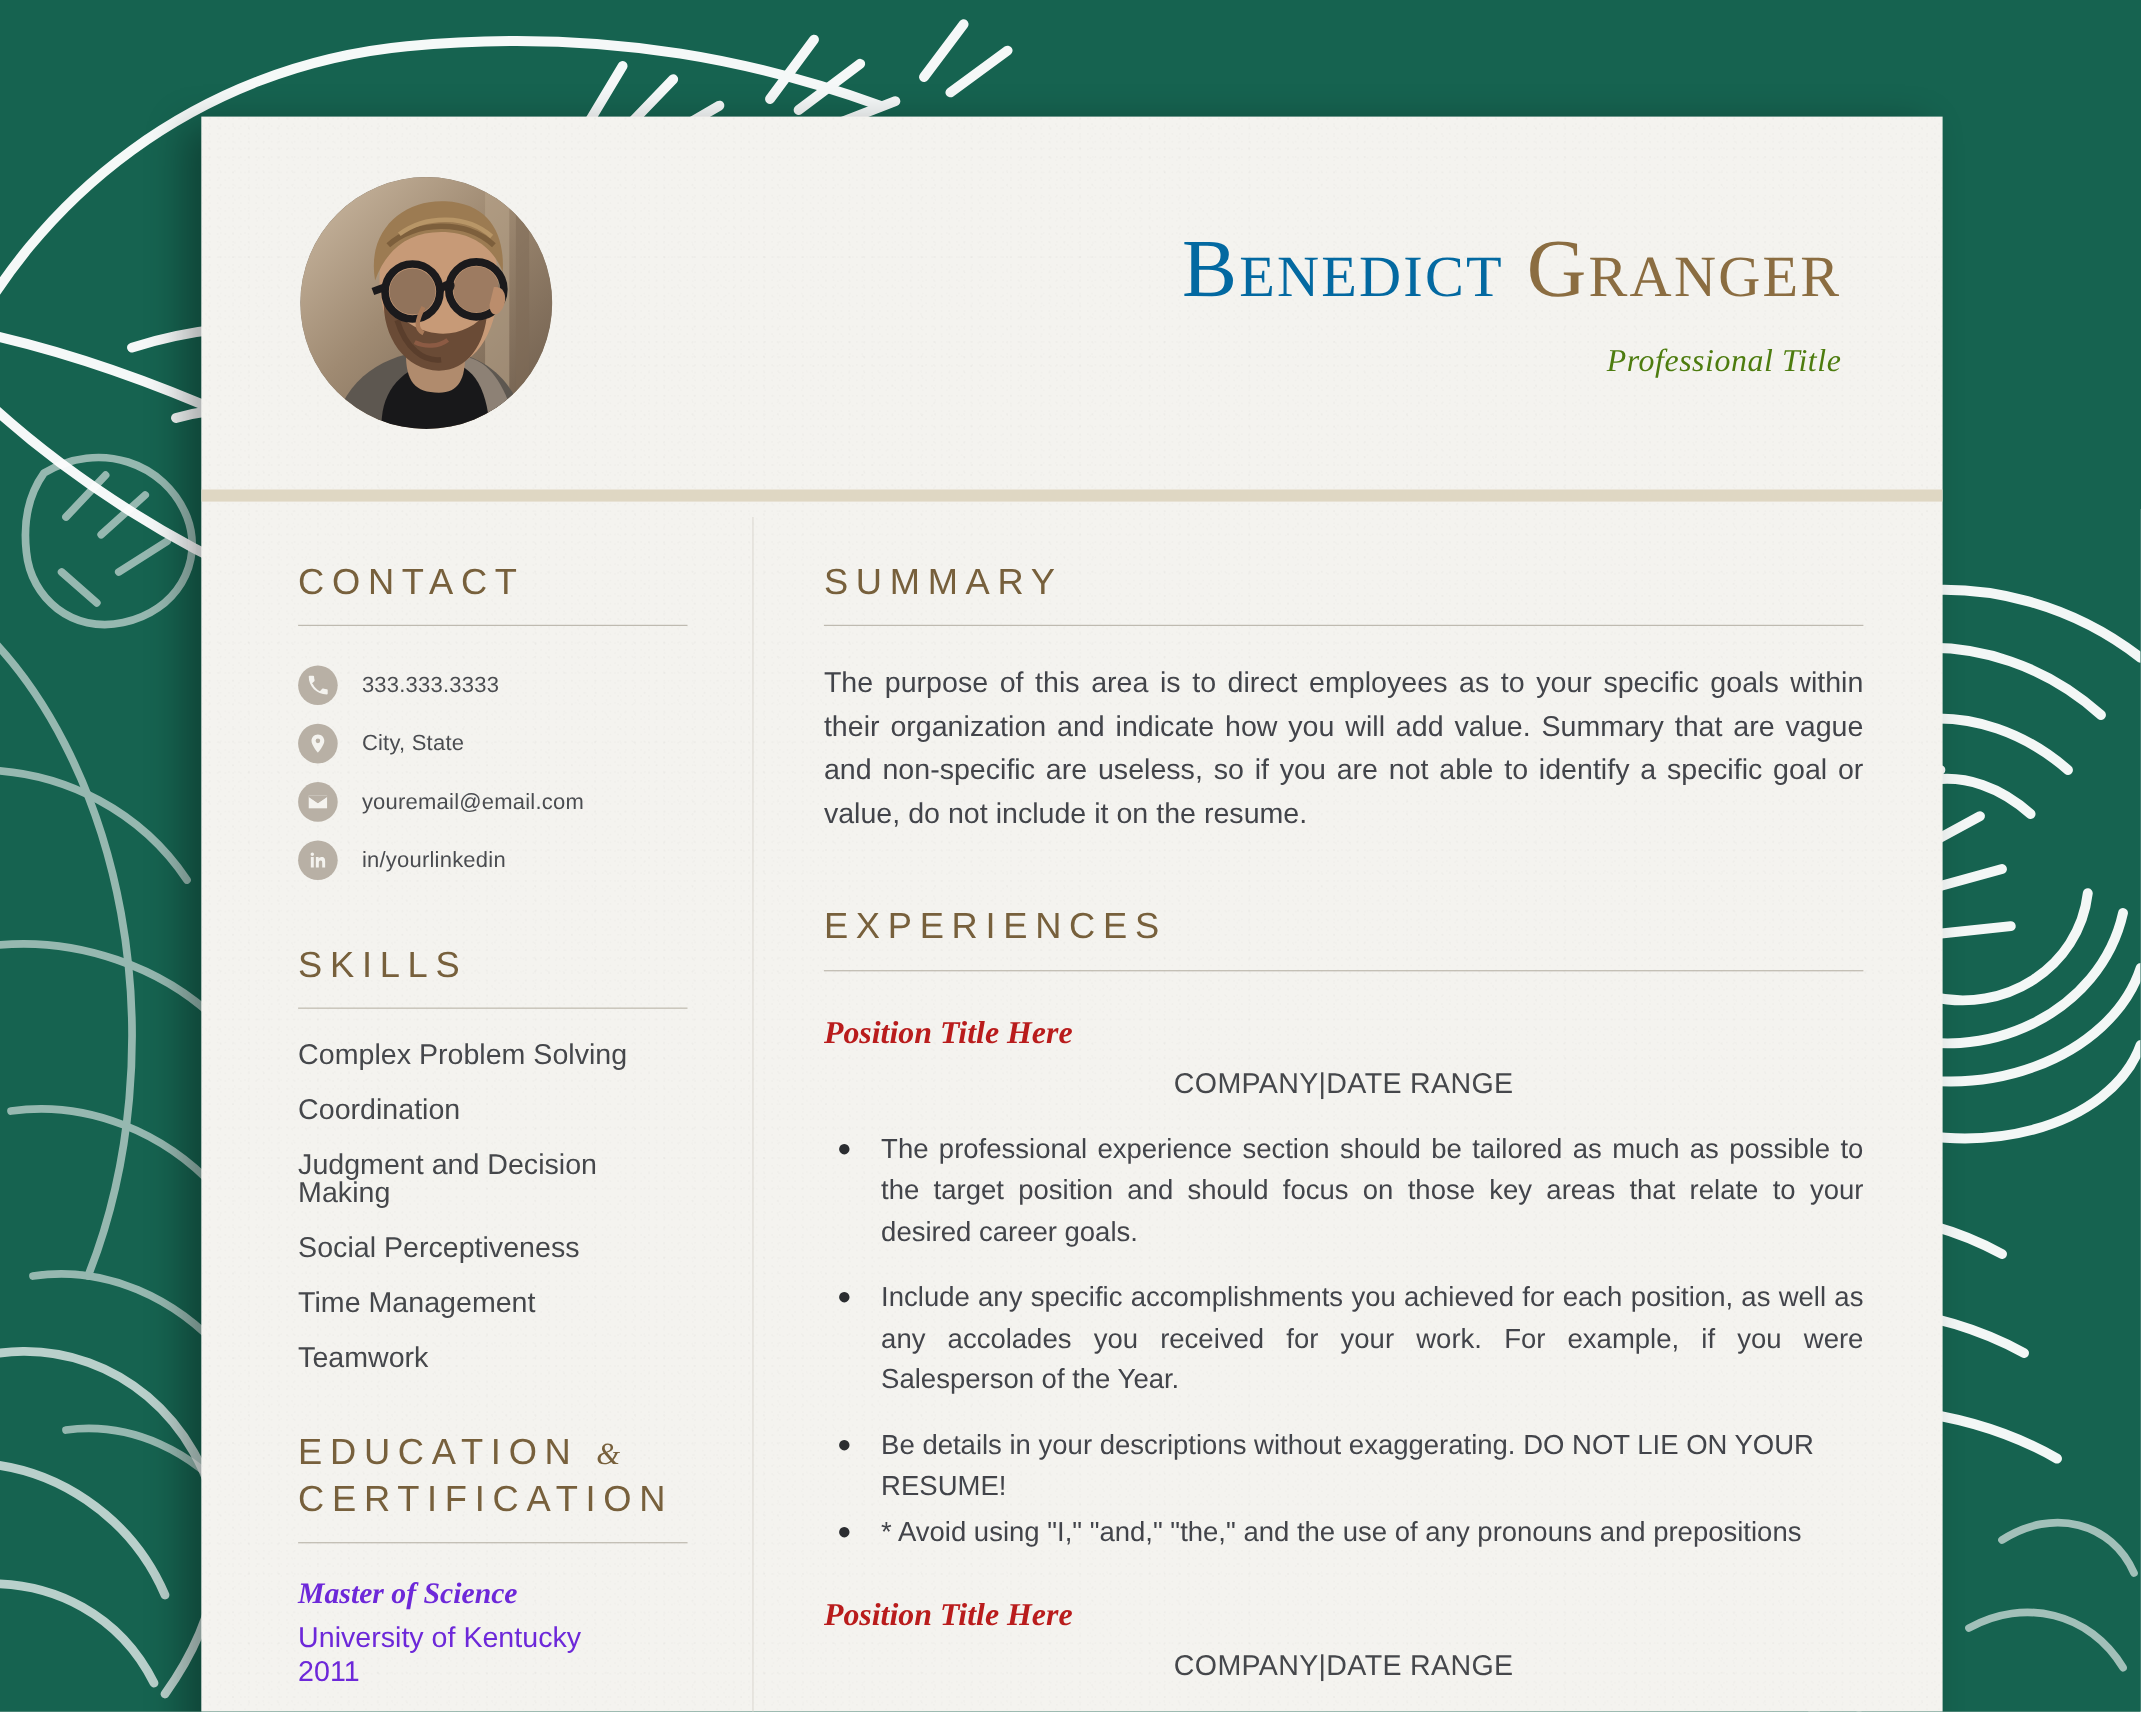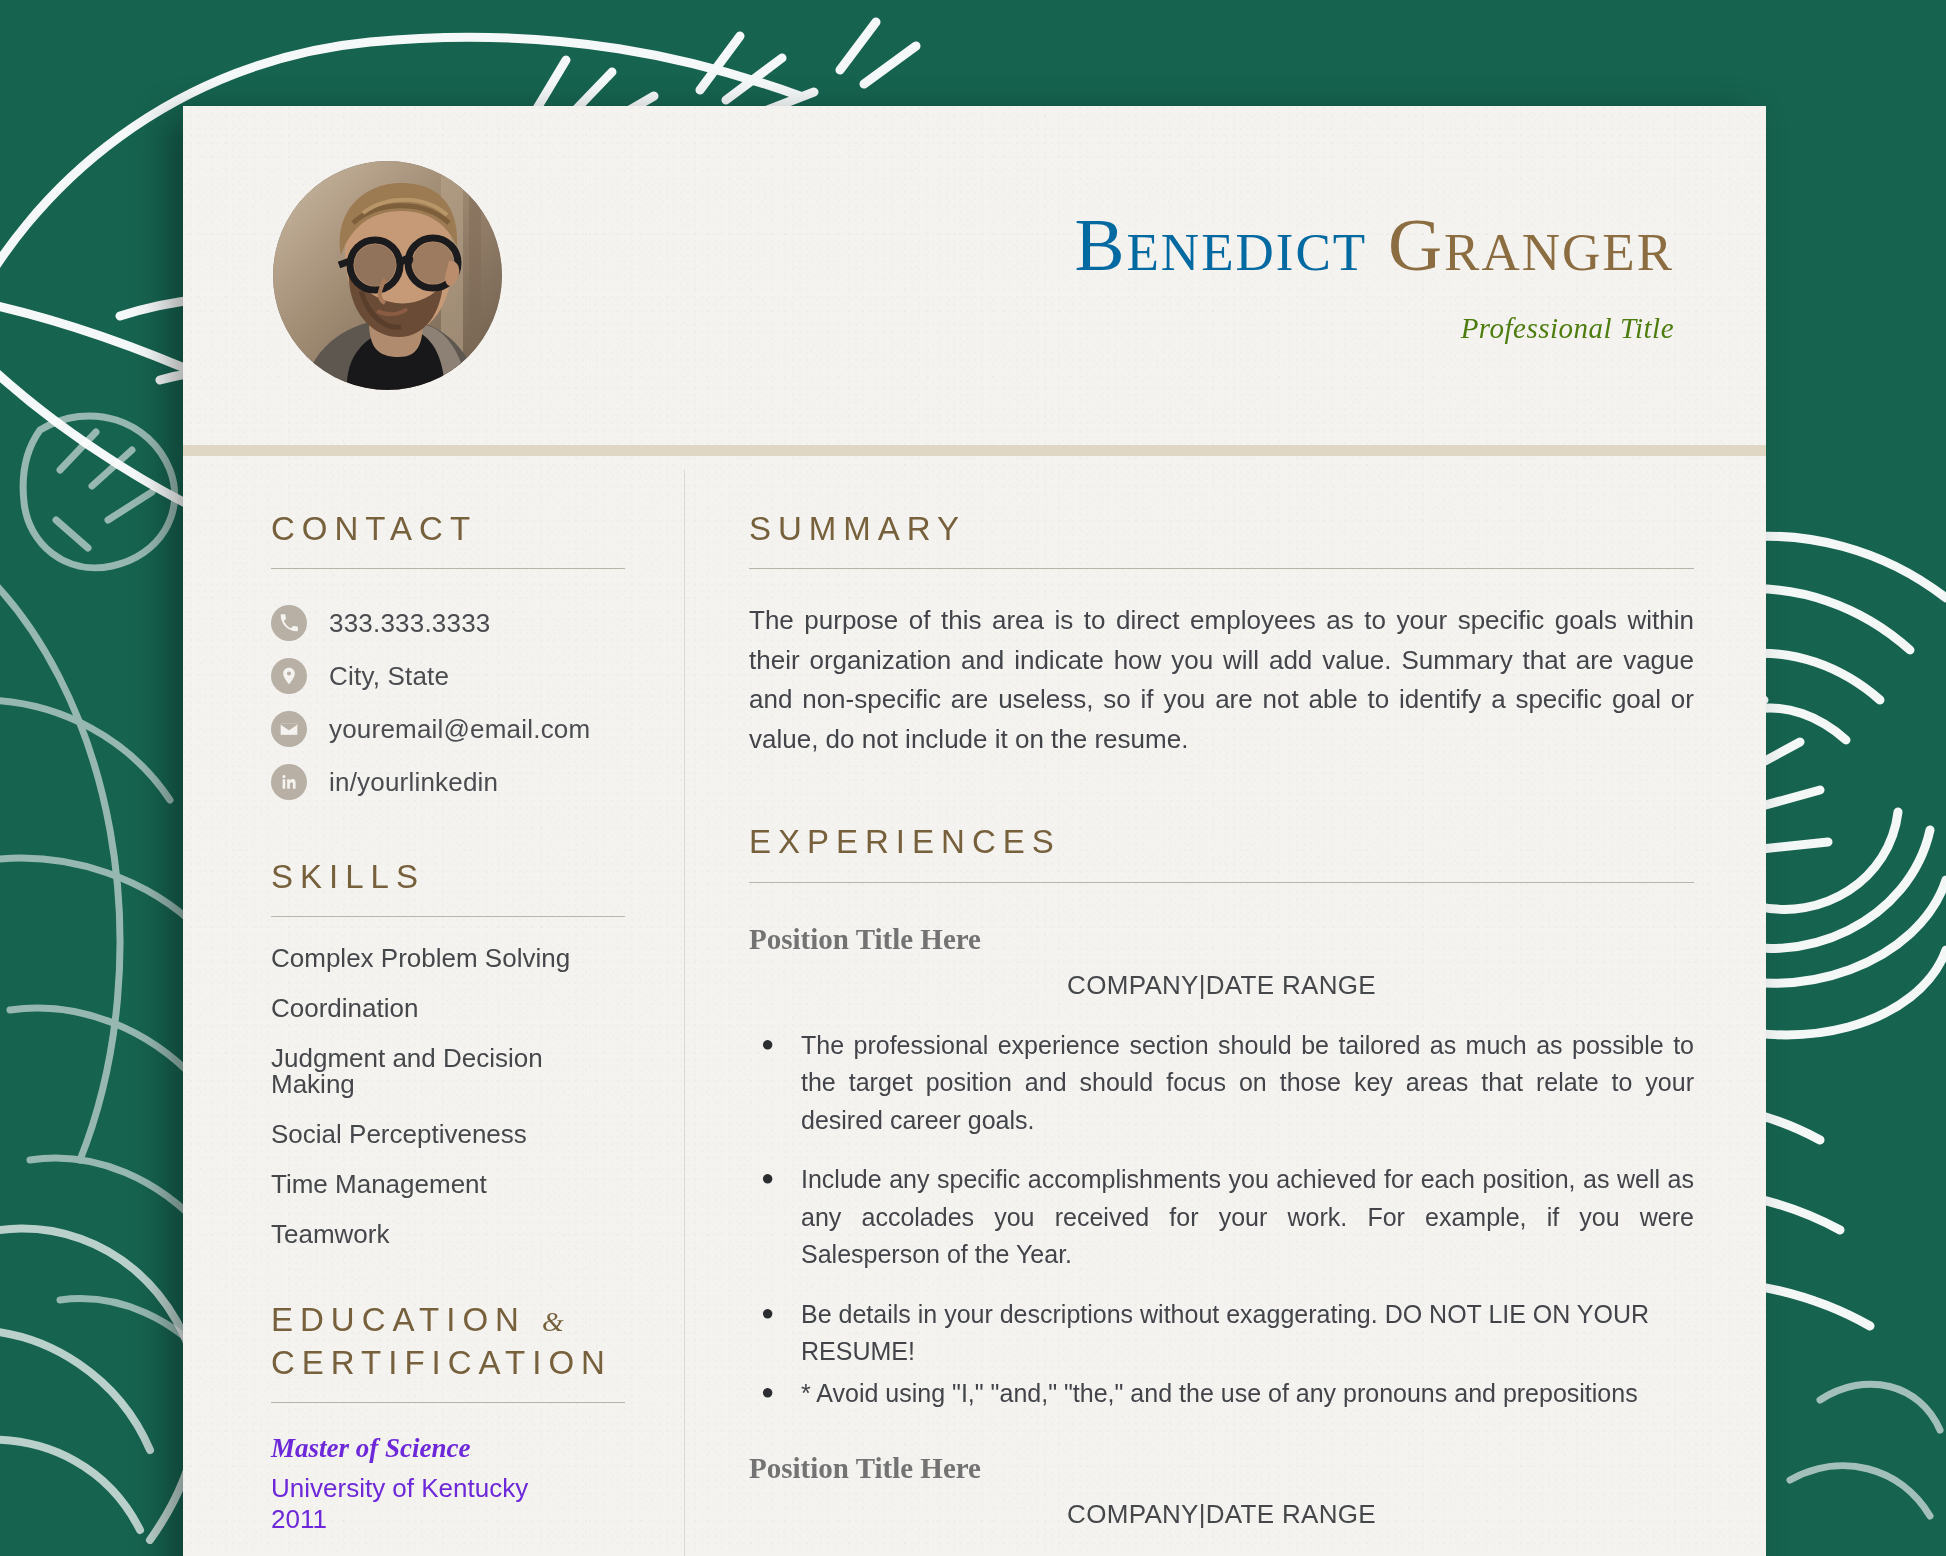--- a/index.html
+++ b/index.html
@@ -167,21 +167,21 @@
     border-radius: 50%;
     background: #b8b0a5;
     flex: 0 0 36px;
     display: flex;
     align-items: center;
     justify-content: center;
     margin-right: 22px;
   }
   .ci svg { width: 20px; height: 20px; fill: #f4f3ef; display:block; }
   .contact-text {
-    font-size: 26px;
+    font-size: 20px;
     color: #4a4c50;
     letter-spacing: 0.2px;
     text-align: right;
   }
 
   
   #skills-head-wrap { margin-top: 54px; }
   #skills-list { margin-top: 28px; }
   .skill-item {
     font-size: 26px;
@@ -216,22 +216,23 @@
     color: #42444a;
     text-align: justify;
   }
 
   
   #exp-head-wrap { margin-top: 62px; }
   .exp-entry { margin-top: 40px; }
   .exp-title {
     font-family: "Liberation Serif", serif;
     font-weight: bold;
+    font-style: italic;
     font-size: 29px;
-    color: #737373;
+    color: #b91c1c;
   }
   .exp-company {
     font-size: 26px;
     color: #45474b;
     margin-top: 14px;
     letter-spacing: 0.3px;
     text-align: center;
   }
   .exp-bullets { margin-top: 26px; }
   .exp-bullet {

